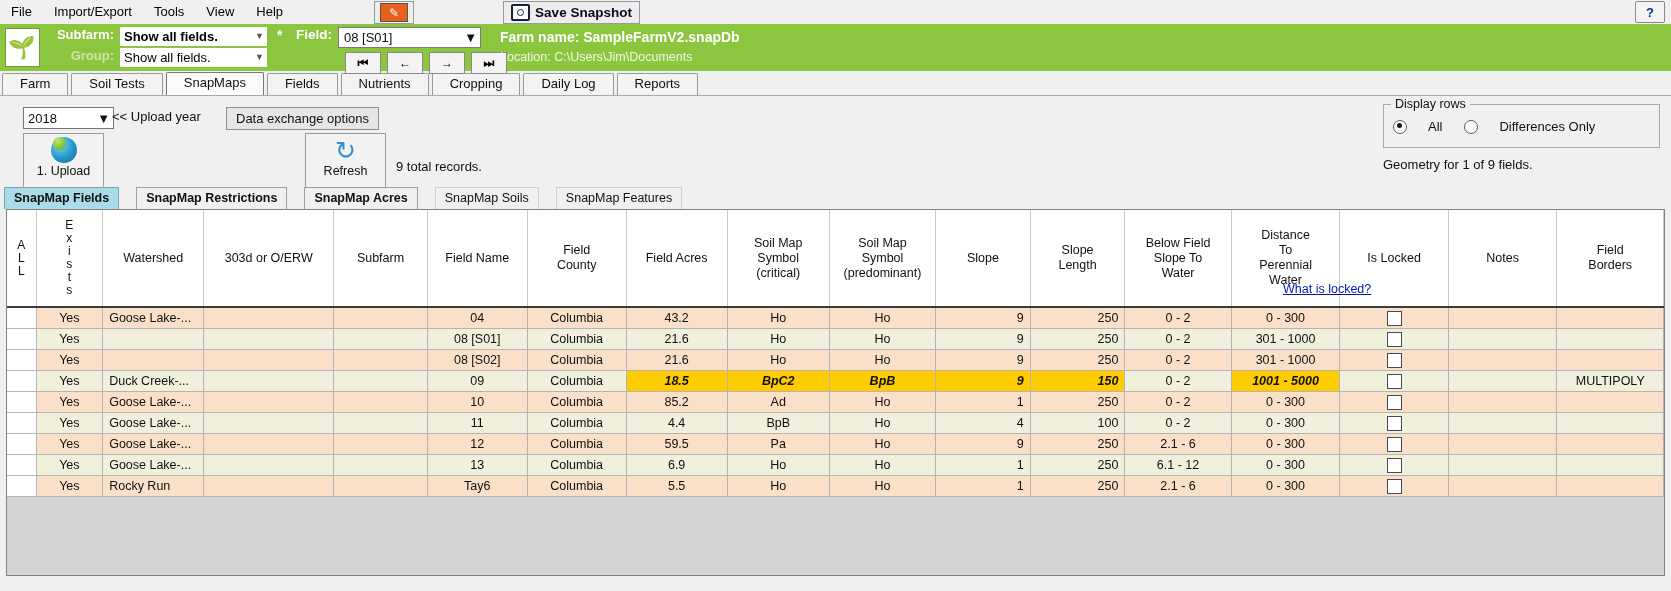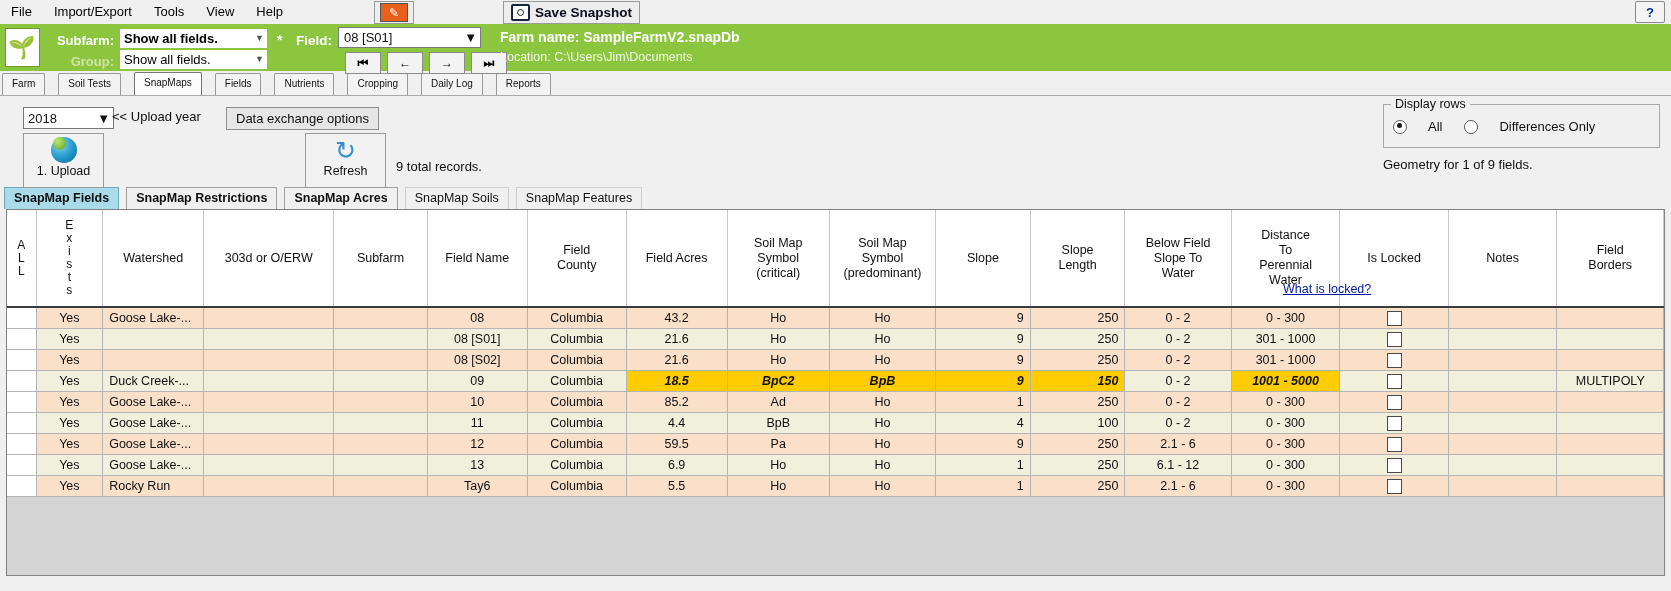--- a/index.html
+++ b/index.html
@@ -48,21 +48,21 @@
   
   .greenband{
     height:47px;background:#8cc63f;display:flex;align-items:stretch;position:relative;
   }
   .logo-box{
     width:33px;height:37px;margin:4px 4px 0 5px;background:#fff;border:1px solid #6f9a2e;
     display:flex;align-items:center;justify-content:center;
   }
   .sprout{font-size:22px;line-height:22px;}
   .gb-fields{padding-top:3px;}
-  .gb-row{display:flex;align-items:flex-end;height:21px;}
+  .gb-row{display:flex;align-items:flex-start;height:21px;}
   .gb-label{
     color:#ffffff;font-weight:bold;font-size:13px;text-align:right;width:70px;
     padding-right:6px;
   }
   .gb-label.dim{color:#cfe2a8;}
   .combo{
     background:#ffffff;border:0;height:19px;width:140px;
     display:flex;align-items:center;justify-content:space-between;
     padding:0 3px 0 4px;font-size:13px;color:#000;
   }
@@ -85,21 +85,21 @@
     font-weight:bold;
   }
   .farminfo{position:absolute;left:500px;top:3px;}
   .farmname{color:#fff;font-weight:bold;font-size:14px;line-height:21px;}
   .farmloc{color:#f2f7e8;font-size:12.5px;line-height:19px;}
   
   .maintabs{height:24px;display:flex;align-items:flex-end;padding-left:2px;background:#f0f0f0;
     border-bottom:1px solid #a9a9a9;}
   .mtab{
     border:1px solid #999;border-bottom:none;background:#f3f3f3;
-    padding:2px 9px 3px;font-size:10px;margin-right:13px;line-height:16px;
+    padding:2px 17px 3px;font-size:13px;margin-right:3px;line-height:16px;
     border-radius:2px 2px 0 0;
   }
   .mtab.active{background:#fbfbfb;border-color:#777;padding-bottom:4px;}
   
   .toolarea{position:relative;height:91px;background:#f0f0f0;}
   .yearsel{
     position:absolute;left:23px;top:11px;width:82px;height:20px;background:#fff;
     border:1px solid #767676;display:flex;align-items:center;justify-content:space-between;
     padding:0 3px 0 4px;font-size:13px;
   }
@@ -145,21 +145,21 @@
   .radio.on:after{
     content:"";position:absolute;left:2.5px;top:2.5px;width:5px;height:5px;border-radius:50%;
     background:#1a1a1a;
   }
   .radio-item{display:flex;align-items:center;gap:21px;}
   .geomtext{position:absolute;left:1383px;top:61px;font-size:13px;}
   
   .subtabs{height:22px;display:flex;align-items:flex-end;padding-left:4px;}
   .stab{
     border:1px solid #a0a0a0;border-bottom:none;background:#f0f0f0;font-size:12.5px;
-    font-weight:bold;padding:3px 9px 3px;margin-right:7px;line-height:15px;
+    font-weight:bold;padding:3px 9px 3px;margin-right:17px;line-height:15px;
   }
   .stab.active{background:#aadbe8;border-color:#6da9bb;}
   .stab.light{font-weight:normal;border-color:#cfcfcf;background:#f0f0f0;}
   
   .gridwrap{
     margin:0 6px;height:367px;border:1px solid #828282;background:#d4d4d4;
     box-sizing:border-box;overflow:hidden;
   }
   table.grid{border-collapse:collapse;width:1657px;table-layout:fixed;background:#fff;}
   table.grid th{
@@ -397,21 +397,21 @@
           </th>
         </tr>
     </thead>
     <tbody id="grid-body">
         <tr class="odd">
           <td class="ta-c rowsel"></td>
           <td class="ta-c">Yes</td>
           <td class="ta-l">Goose Lake-...</td>
           <td class="ta-l"></td>
           <td class="ta-l"></td>
-          <td class="ta-c">08</td>
+          <td class="ta-c">04</td>
           <td class="ta-c">Columbia</td>
           <td class="ta-c">43.2</td>
           <td class="ta-c">Ho</td>
           <td class="ta-c">Ho</td>
           <td class="ta-r">9</td>
           <td class="ta-r">250</td>
           <td class="ta-c">0 - 2</td>
           <td class="ta-c">0 - 300</td>
           <td class="ta-c"><span class="chk"></span></td>
           <td class="ta-l"></td>

